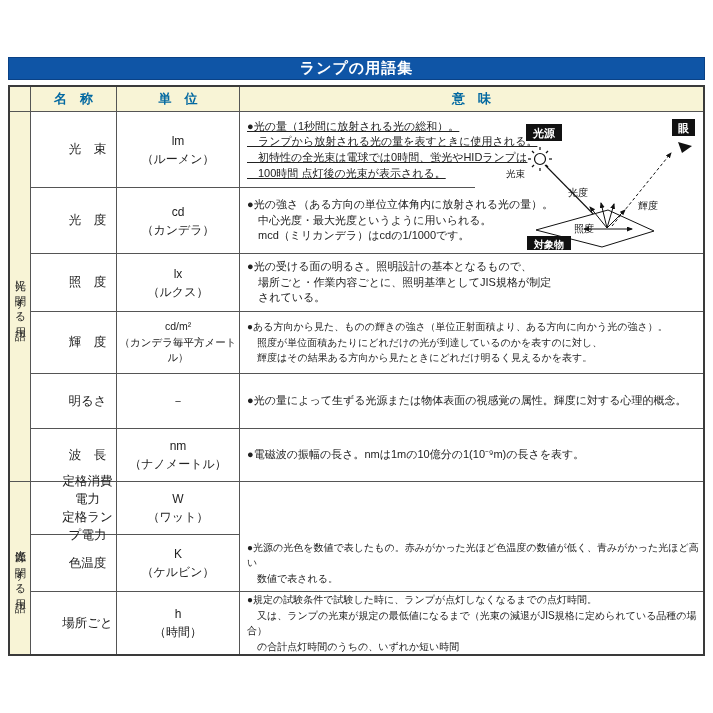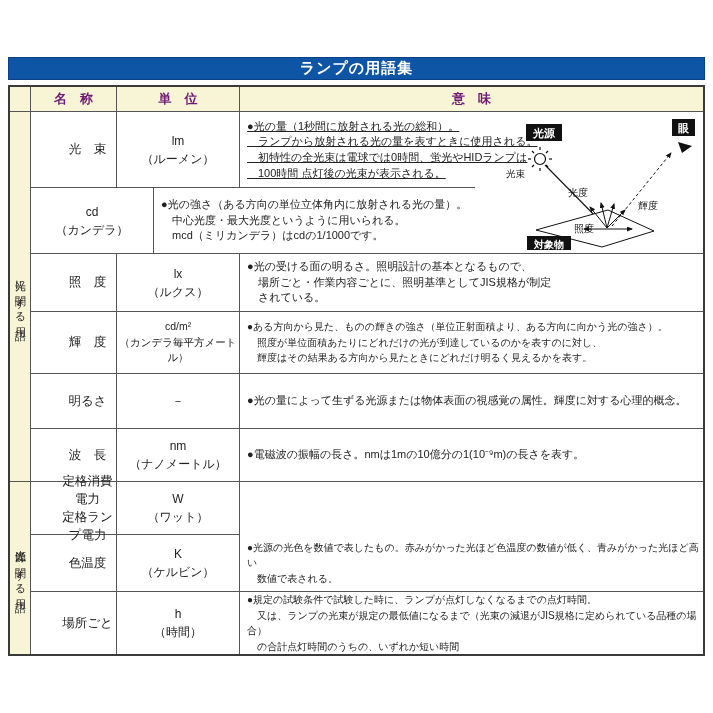--- a/index.html
+++ b/index.html
@@ -7,21 +7,21 @@
         font-family:"Liberation Sans", sans-serif;color:#222;}
   .titlebar{position:absolute;left:8px;top:57px;width:697px;height:23px;
         background:#0f55a6;color:#fff;font-weight:bold;font-size:15px;
         display:flex;align-items:center;justify-content:center;letter-spacing:1px;
         box-sizing:border-box;border:1px solid #0a4185;}
   .table{position:absolute;left:8px;top:85px;width:697px;
         box-sizing:border-box;border:2px solid #3a3a3a;background:#fff;}
   .thead{display:flex;height:25px;background:#f8f4d6;}
   .thead .cell{box-sizing:border-box;border-right:1px solid #555;border-bottom:1px solid #555;
         display:flex;align-items:center;justify-content:center;
-        font-size:13px;font-weight:bold;color:#701a75;}
+        font-size:13px;font-weight:bold;color:#0369a1;}
   .side-h{width:21px;}
   .name-h{width:86px;}
   .unit-h{width:123px;}
   .mean-h{flex:1;border-right:none !important;}
   .tbody{display:flex;}
   .side-col{width:21px;display:flex;flex-direction:column;}
   .side-cell{box-sizing:border-box;width:21px;background:#f8f4d6;border-right:1px solid #555;
         display:flex;align-items:center;justify-content:center;
         writing-mode:vertical-rl;text-orientation:upright;
         font-size:11px;letter-spacing:2px;color:#222;}
@@ -77,20 +77,21 @@
           <div class="row" style="height:76px">
             <div class="cell name">光　束</div>
             <div class="cell unit">lm
 （ルーメン）</div>
             <div class="cell mean partial">●光の量（1秒間に放射される光の総和）。
 　ランプから放射される光の量を表すときに使用される。
 　初特性の全光束は電球では0時間、蛍光やHIDランプは
 　100時間 点灯後の光束が表示される。</div>
           </div>
           <div class="row" style="height:66px">
+            <div class="cell name">光　度</div>
             <div class="cell unit">cd
 （カンデラ）</div>
             <div class="cell mean">●光の強さ（ある方向の単位立体角内に放射される光の量）。
 　中心光度・最大光度というように用いられる。
 　mcd（ミリカンデラ）はcdの1/1000です。</div>
           </div>
 
           <svg class="diagram" viewBox="0 0 207 136" xmlns="http://www.w3.org/2000/svg">
             <defs>
               <marker id="ah" markerWidth="7" markerHeight="6" refX="5" refY="2.5" orient="auto">

